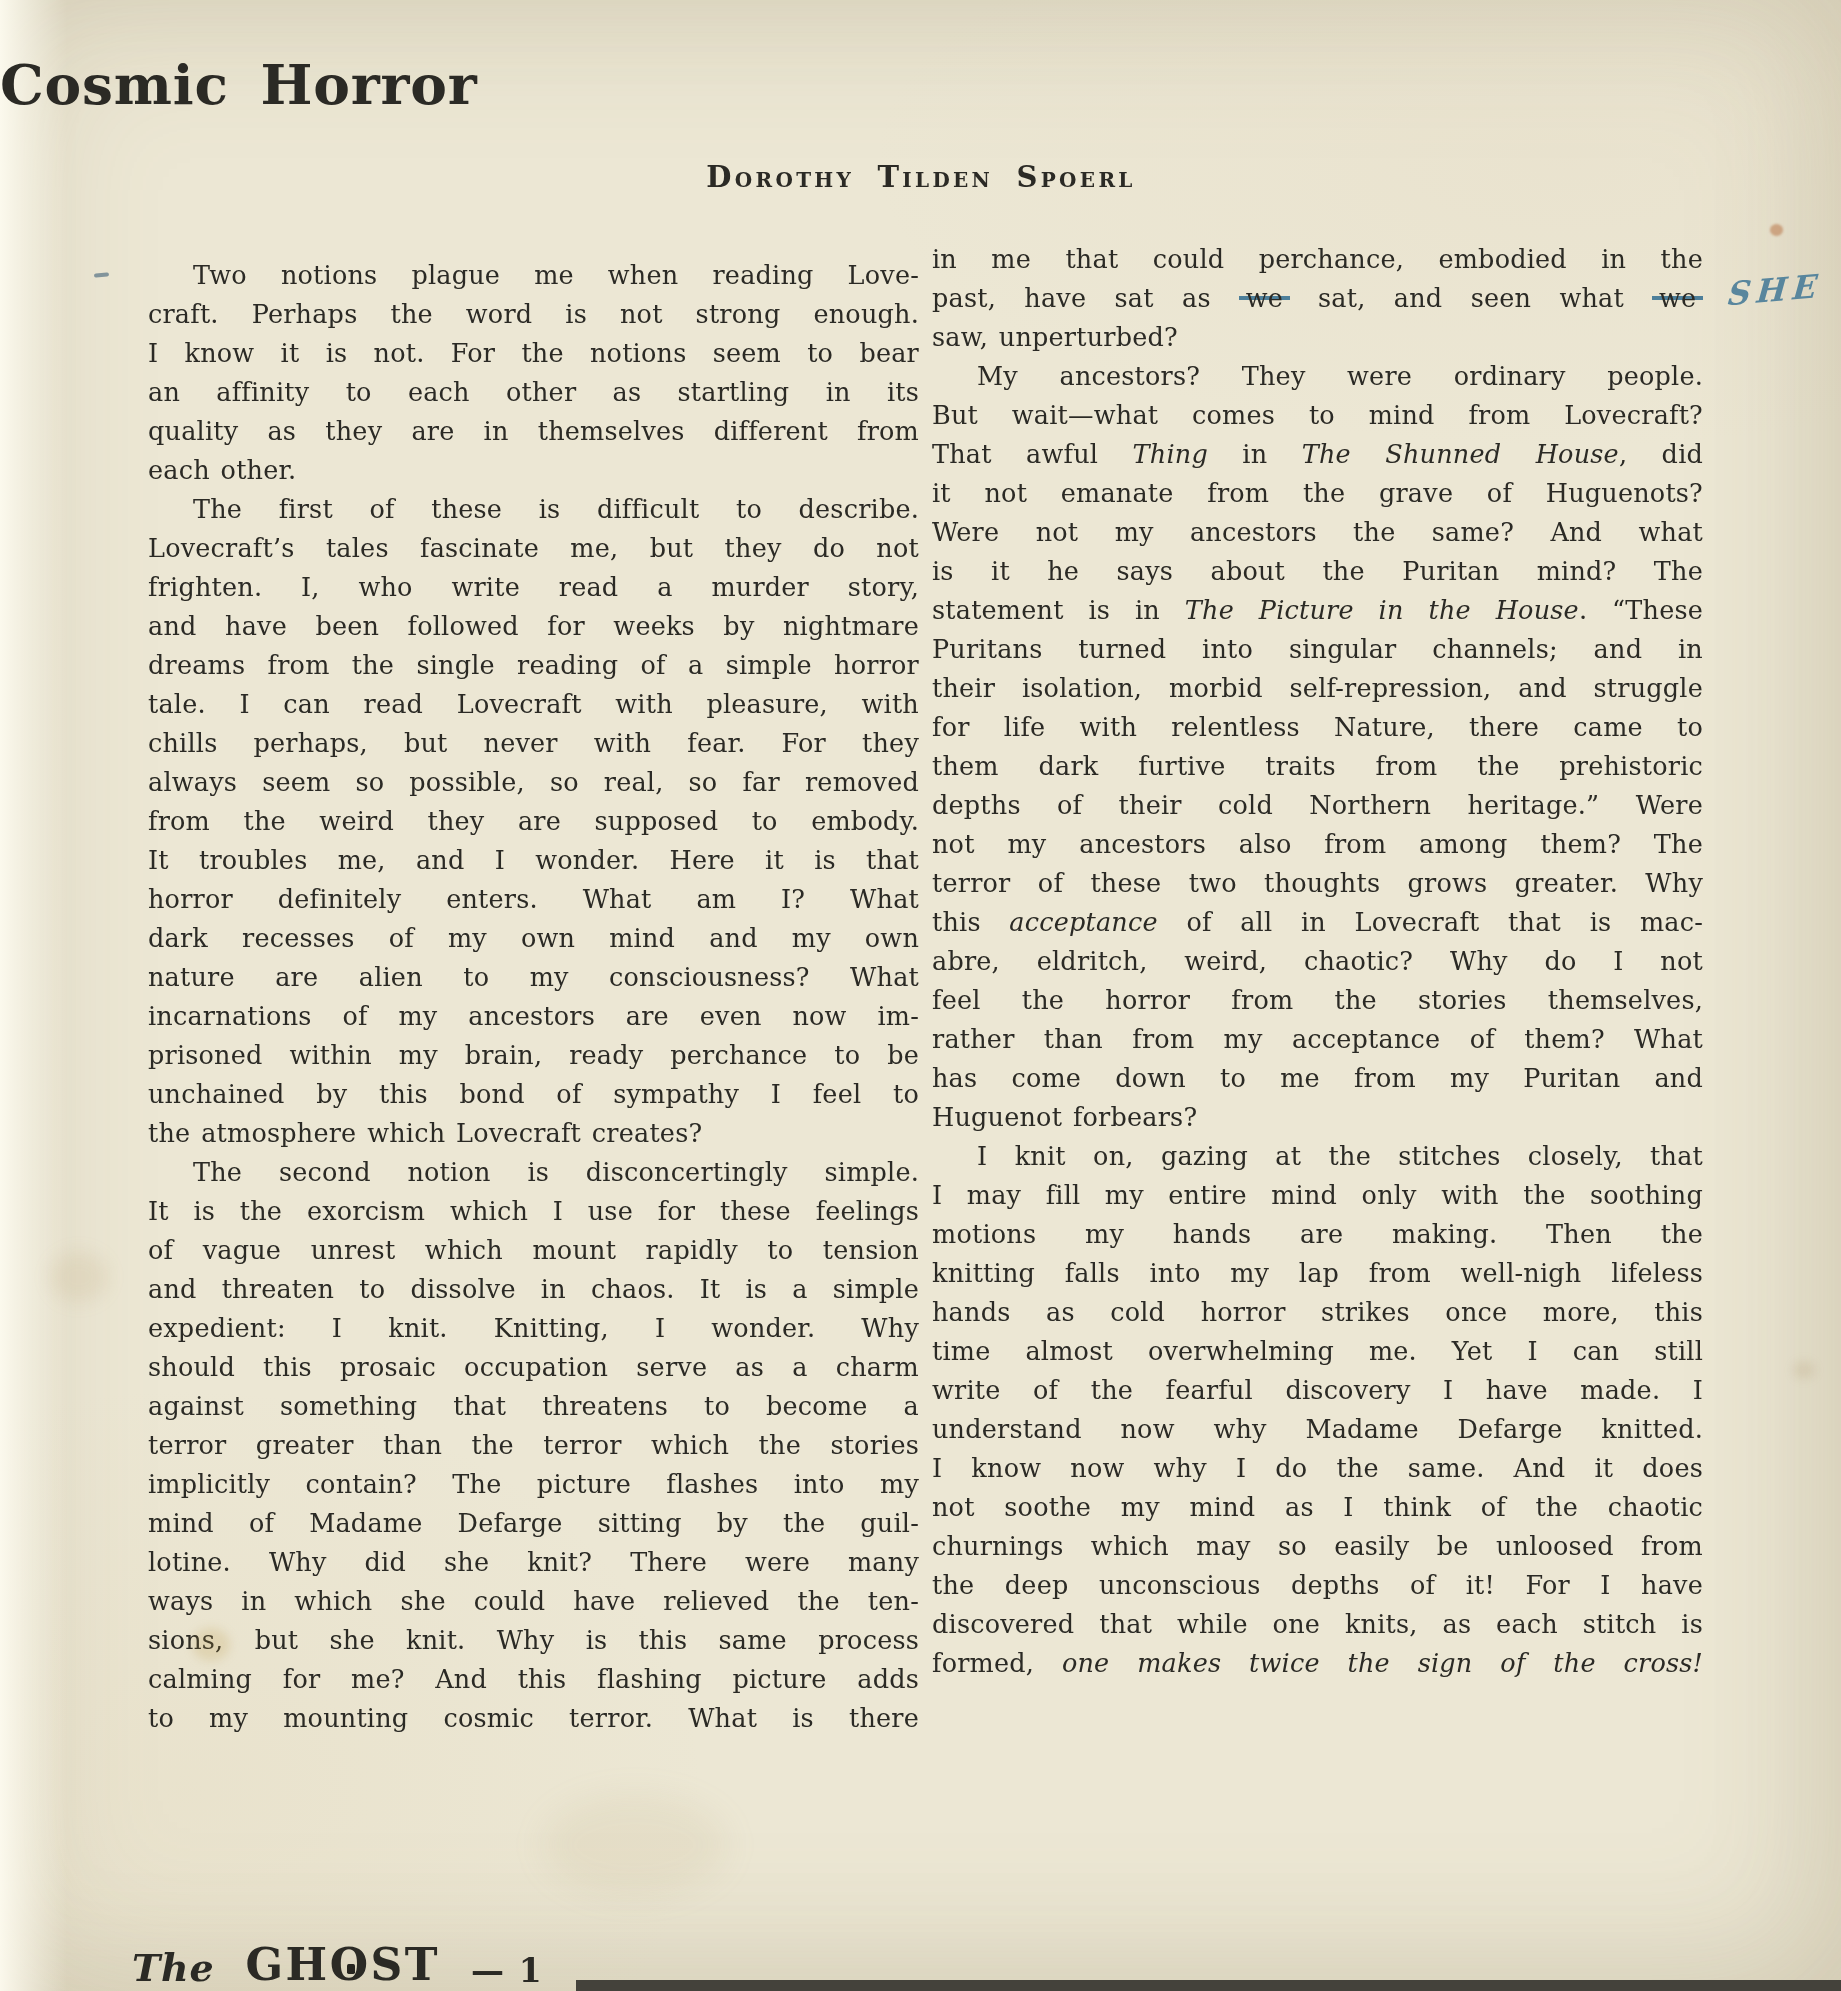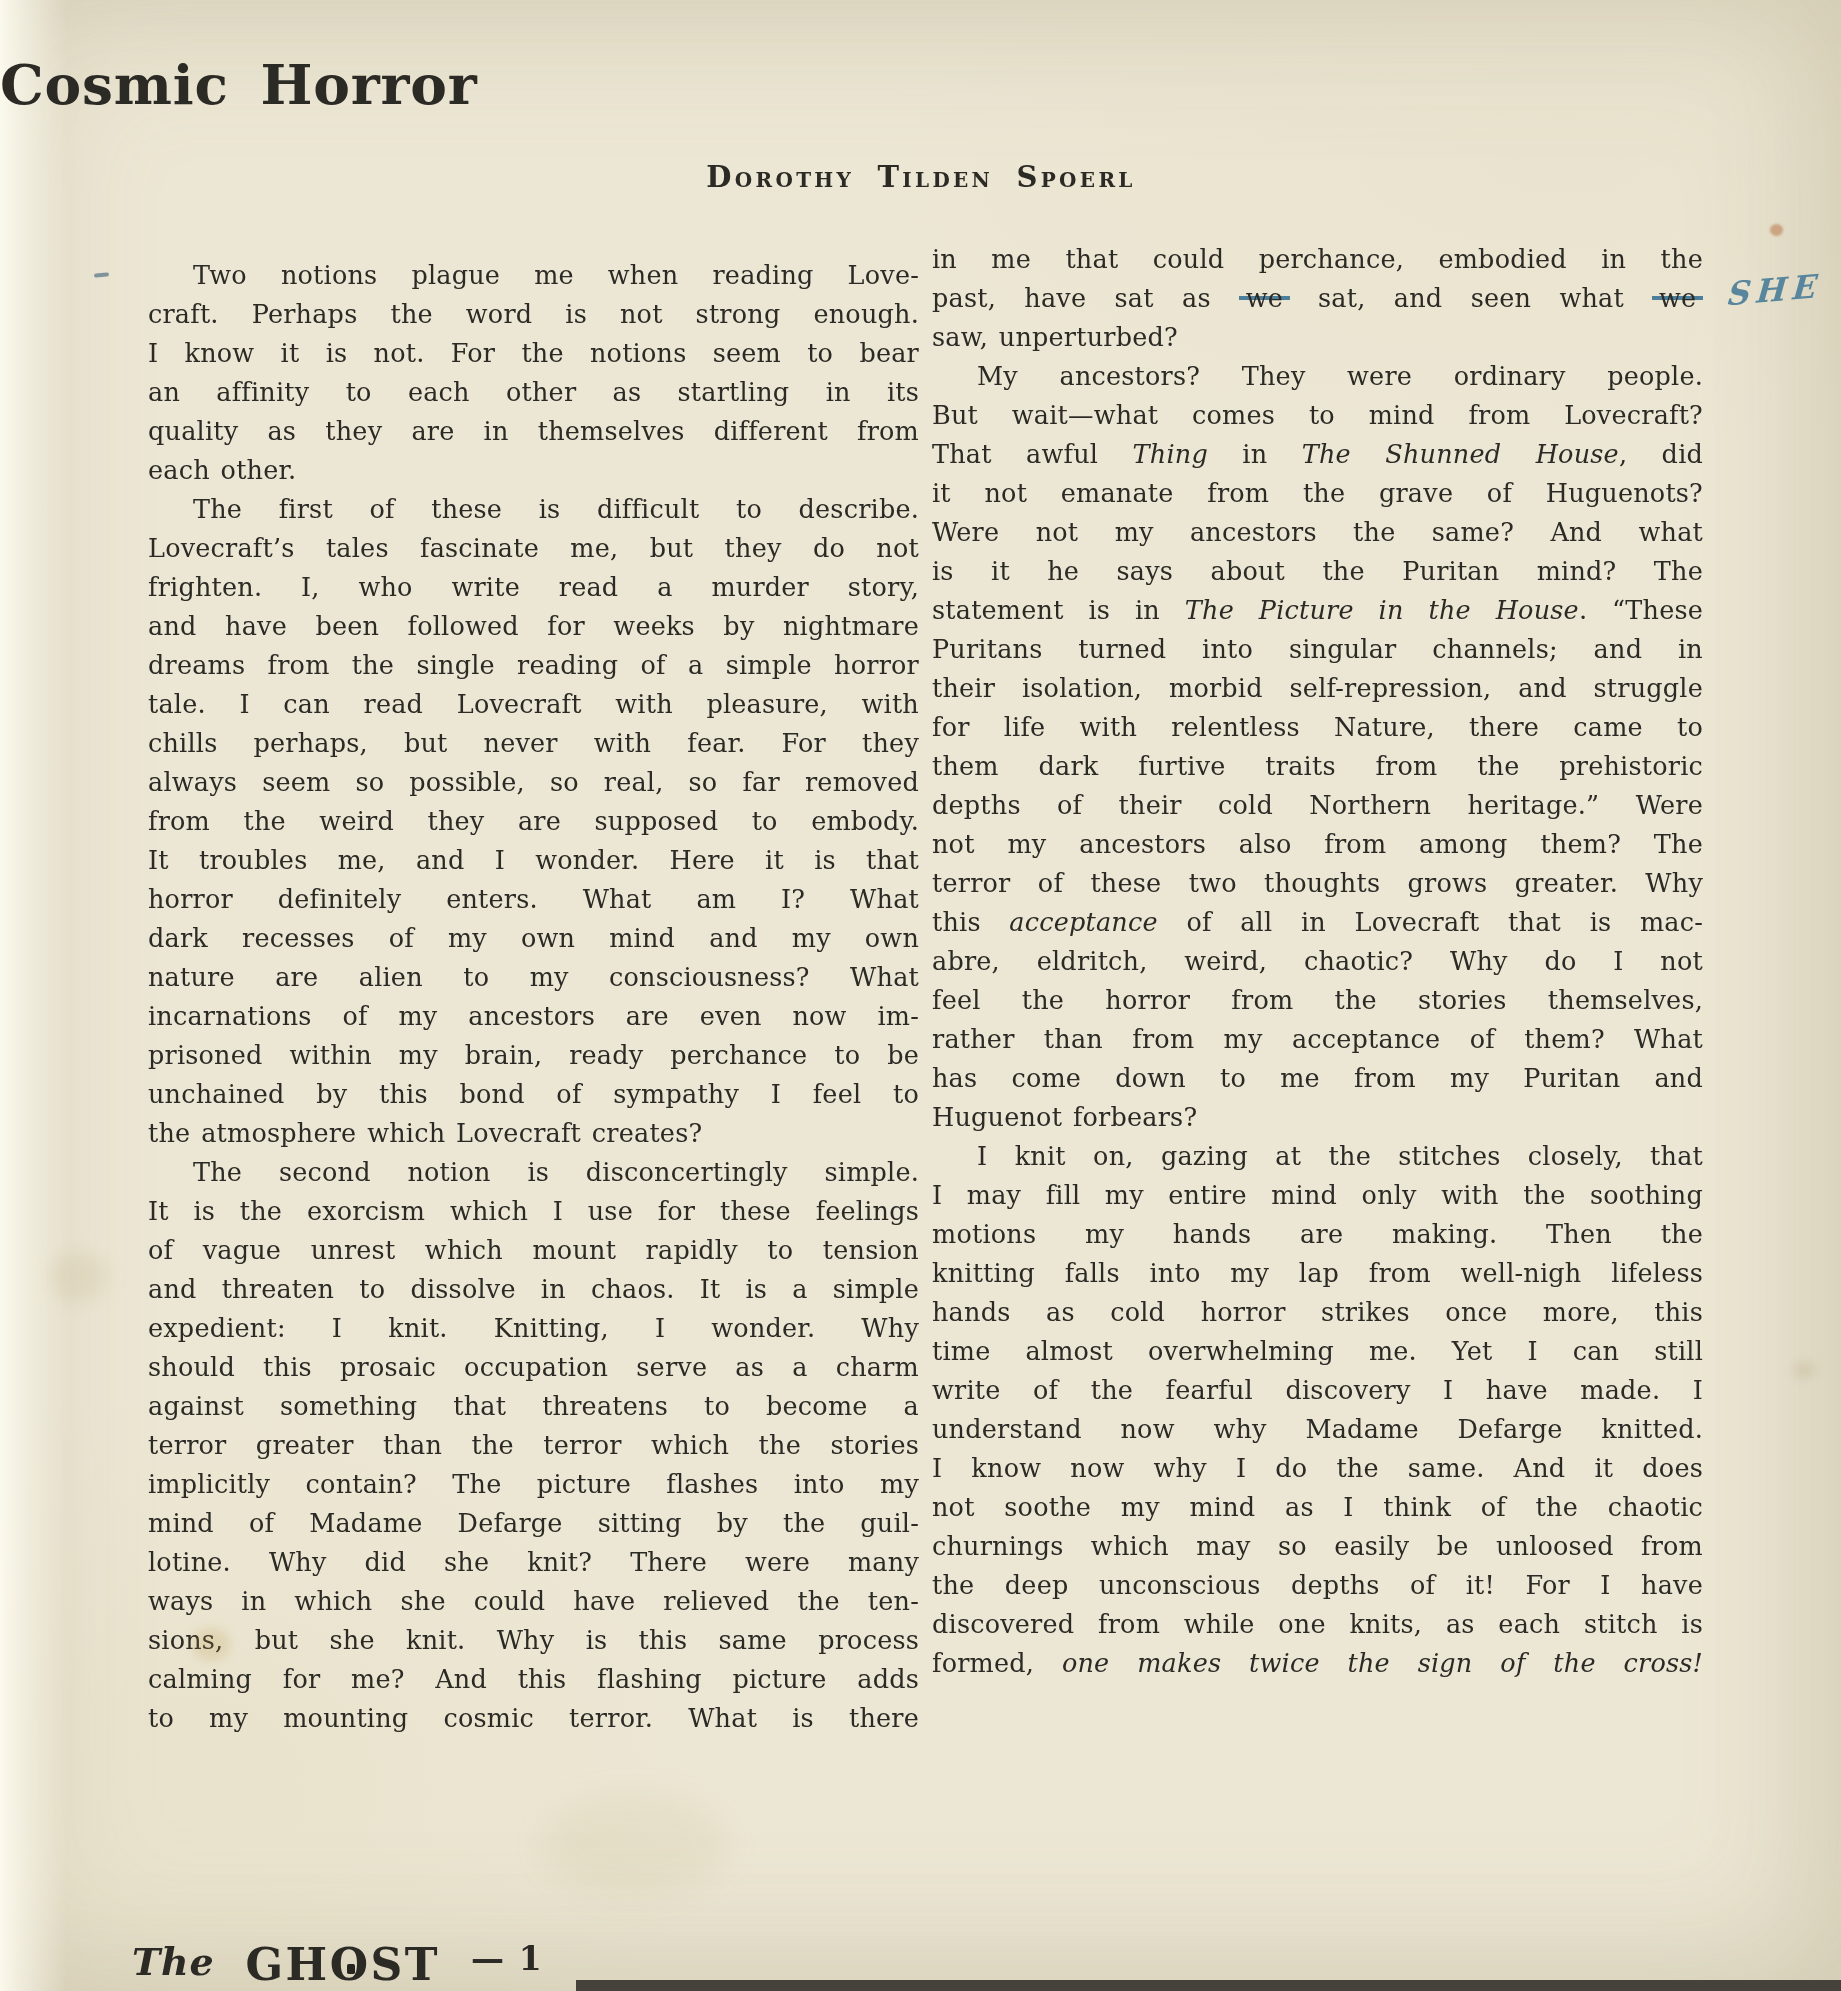--- a/index.html
+++ b/index.html
@@ -28,21 +28,21 @@
   .line{height:39px;line-height:39px;font-size:25.5px;overflow:hidden;
         text-align:justify;text-align-last:left;word-spacing:2.5px;letter-spacing:0.2px;}
   .line.just{text-align-last:justify;}
   .para.indent .line:first-child{text-indent:45px;}
   .it{font-style:italic;}
   .strike{padding:0 6.7px;
         background:linear-gradient(to bottom, rgba(0,0,0,0) 45%, var(--blue) 45%, var(--blue) 58%, rgba(0,0,0,0) 58%);}
   .she{position:absolute;left:1728px;top:271px;color:var(--blue);
         font-style:italic;font-weight:700;font-size:32px;letter-spacing:5.8px;
         transform:rotate(-5deg) skewX(-10deg);opacity:.92;}
-  .footer{position:absolute;left:132px;top:1939px;display:flex;align-items:flex-start;gap:31px;color:var(--ink);}
+  .footer{position:absolute;left:132px;top:1939px;display:flex;align-items:flex-end;gap:31px;color:var(--ink);}
   .f-script{font-style:italic;font-weight:700;font-size:38px;letter-spacing:0.8px;}
   .f-title{font-weight:700;font-size:44px;letter-spacing:2.5px;}
   .f-page{font-weight:700;font-size:33px;letter-spacing:1.7px;}
   .bottom-edge{position:absolute;left:576px;right:0;bottom:0;height:11px;background:#44423b;}
   .stain{position:absolute;border-radius:50%;pointer-events:none;}
   .stain-1{left:192px;top:1628px;width:38px;height:33px;background:rgba(186,148,66,.20);filter:blur(5px);}
   .stain-2{left:50px;top:1252px;width:58px;height:50px;background:rgba(170,140,80,.12);filter:blur(8.3px);}
   .stain-3{left:1770px;top:224px;width:13.4px;height:11.7px;background:rgba(175,95,45,.45);filter:blur(0.8px);}
   .stain-4{left:347px;top:1964px;width:8.3px;height:10px;background:#26241f;border-radius:1.7px;}
   .stain-5{left:94px;top:273px;width:15px;height:4.2px;background:rgba(104,128,141,.8);border-radius:2.5px;transform:rotate(-6deg);}
@@ -139,21 +139,21 @@
         <div class="line just"><span>motions my hands are making.  Then the</span></div>
         <div class="line just"><span>knitting falls into my lap from well-nigh lifeless</span></div>
         <div class="line just"><span>hands as cold horror strikes once more, this</span></div>
         <div class="line just"><span>time almost overwhelming me.  Yet I can still</span></div>
         <div class="line just"><span>write of the fearful discovery I have made.  I</span></div>
         <div class="line just"><span>understand now why Madame Defarge knitted.</span></div>
         <div class="line just"><span>I know now why I do the same.  And it does</span></div>
         <div class="line just"><span>not soothe my mind as I think of the chaotic</span></div>
         <div class="line just"><span>churnings which may so easily be unloosed from</span></div>
         <div class="line just"><span>the deep unconscious depths of it!  For I have</span></div>
-        <div class="line just"><span>discovered from while one knits, as each stitch is</span></div>
+        <div class="line just"><span>discovered that while one knits, as each stitch is</span></div>
         <div class="line just"><span>formed, </span><span class="it">one makes twice the sign of the cross!</span></div>
       </div>
     </div>
 
   <div class="she">SHE</div>
 
   <div class="footer">
     <span class="f-script">The</span>
     <span class="f-title">GHOST</span>
     <span class="f-page">— 1</span>

